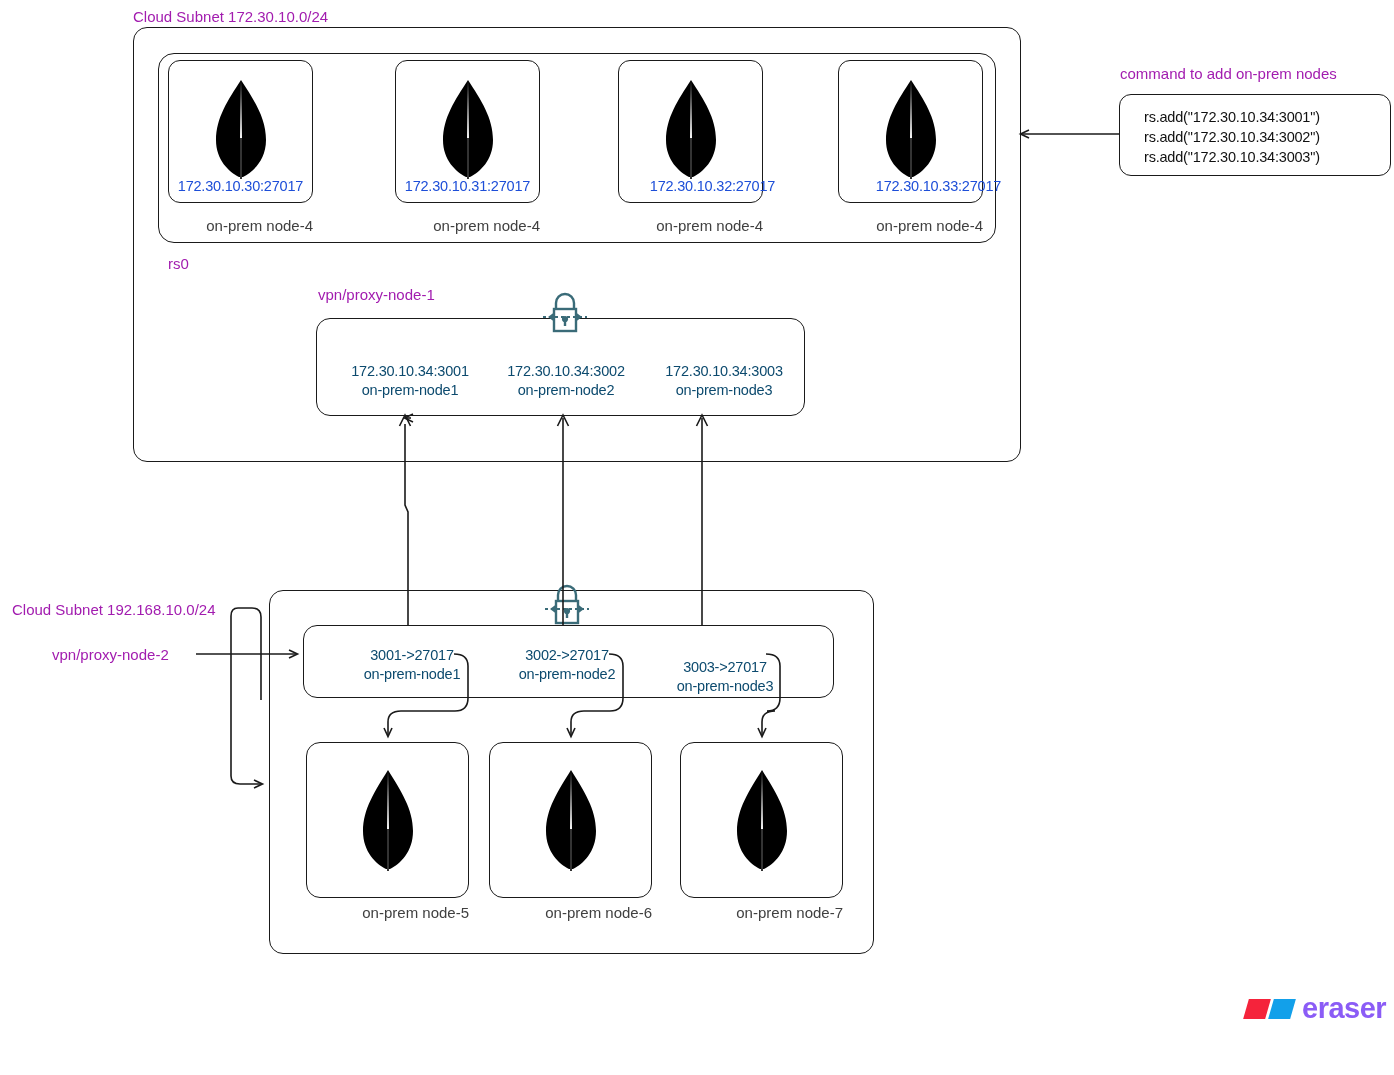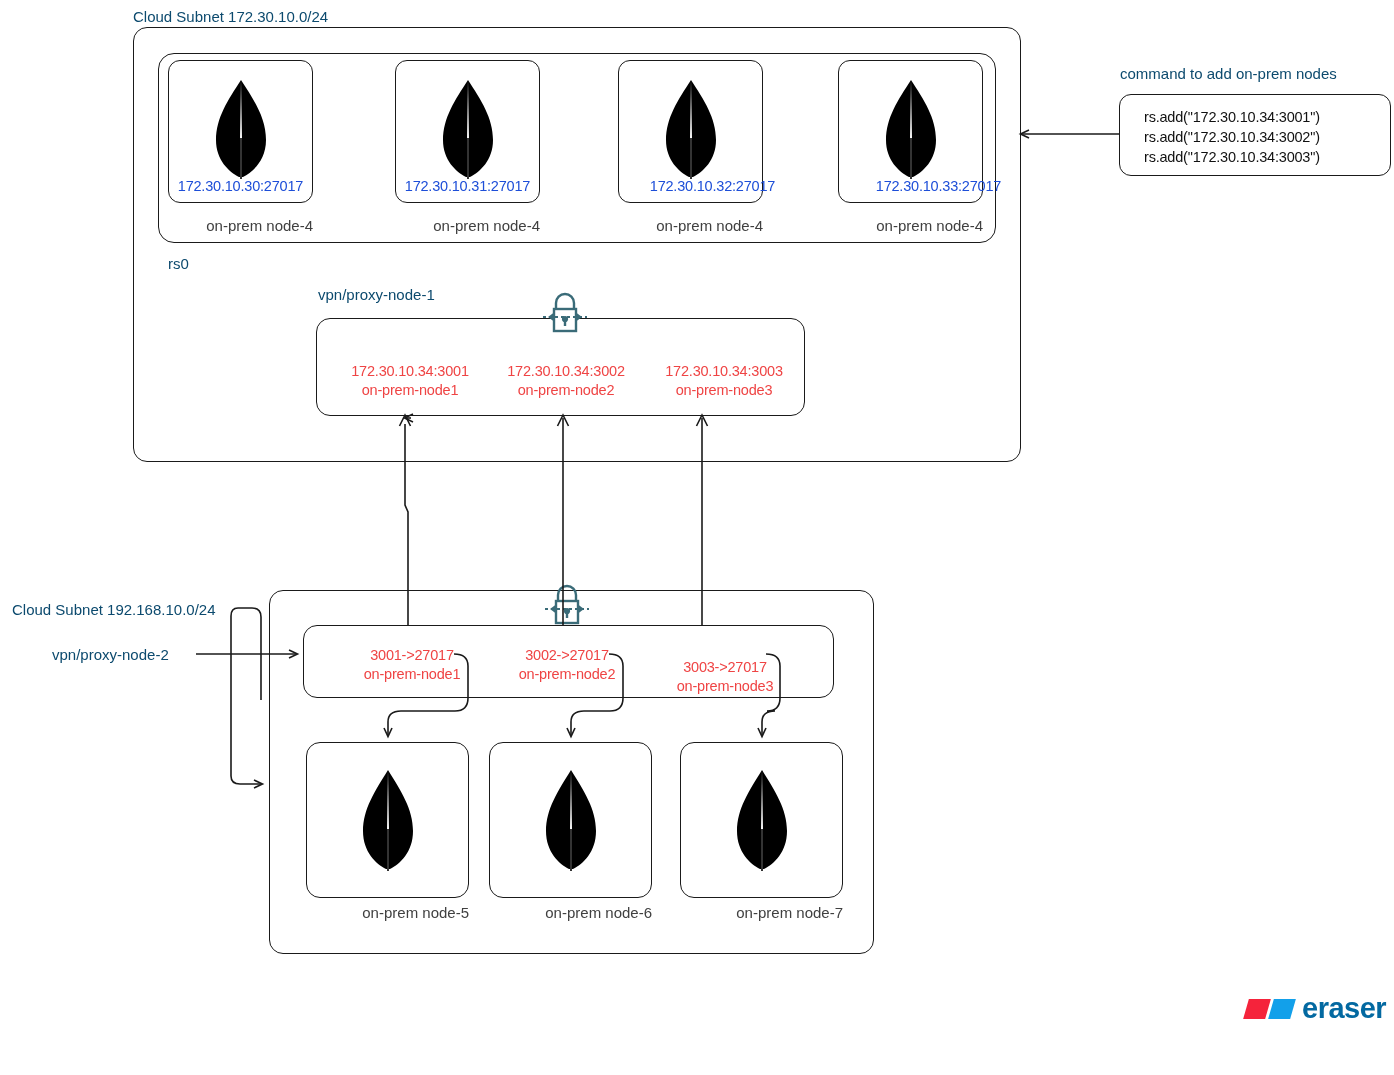--- a/index.html
+++ b/index.html
@@ -28,21 +28,21 @@
     background: #ffffff;
     box-sizing: border-box;
   }
   .rbox.thin { border-width: 1.4px; }
 
   
   .label {
     position: absolute;
     font-size: 15px;
     line-height: 18px;
-    color: #0c4a6e;
+    color: #a21caf;
     white-space: nowrap;
   }
 
   .node-caption {
     position: absolute;
     font-size: 15px;
     text-align: right;
     white-space: nowrap;
     color: #404040;
   }
@@ -55,21 +55,21 @@
     color: #1d4ed8;
     letter-spacing: -0.2px;
   }
 
   .pair {
     position: absolute;
     text-align: center;
     font-size: 14.5px;
     line-height: 19px;
     white-space: nowrap;
-    color: #ef4444;
+    color: #0c4a6e;
     letter-spacing: -0.2px;
   }
 
   .code-line {
     font-size: 14.5px;
     line-height: 20px;
     white-space: nowrap;
     color: #111111;
     letter-spacing: -0.2px;
   }
@@ -99,21 +99,21 @@
   .para {
     width: 22px;
     height: 20px;
     transform: skewX(-16deg);
   }
   .para.red { background: #f5233b; }
   .para.blue { background: #12a0ea; }
   #eraser-logo .word {
     font-size: 29px;
     font-weight: 700;
-    color: #0369a1;
+    color: #8b5cf6;
     letter-spacing: -0.5px;
   }
 </style>
 </head>
 <body>
 
 <div id="canvas">
 
   <div class="label" style="left:133px; top:8px;">Cloud Subnet 172.30.10.0/24</div>
 

